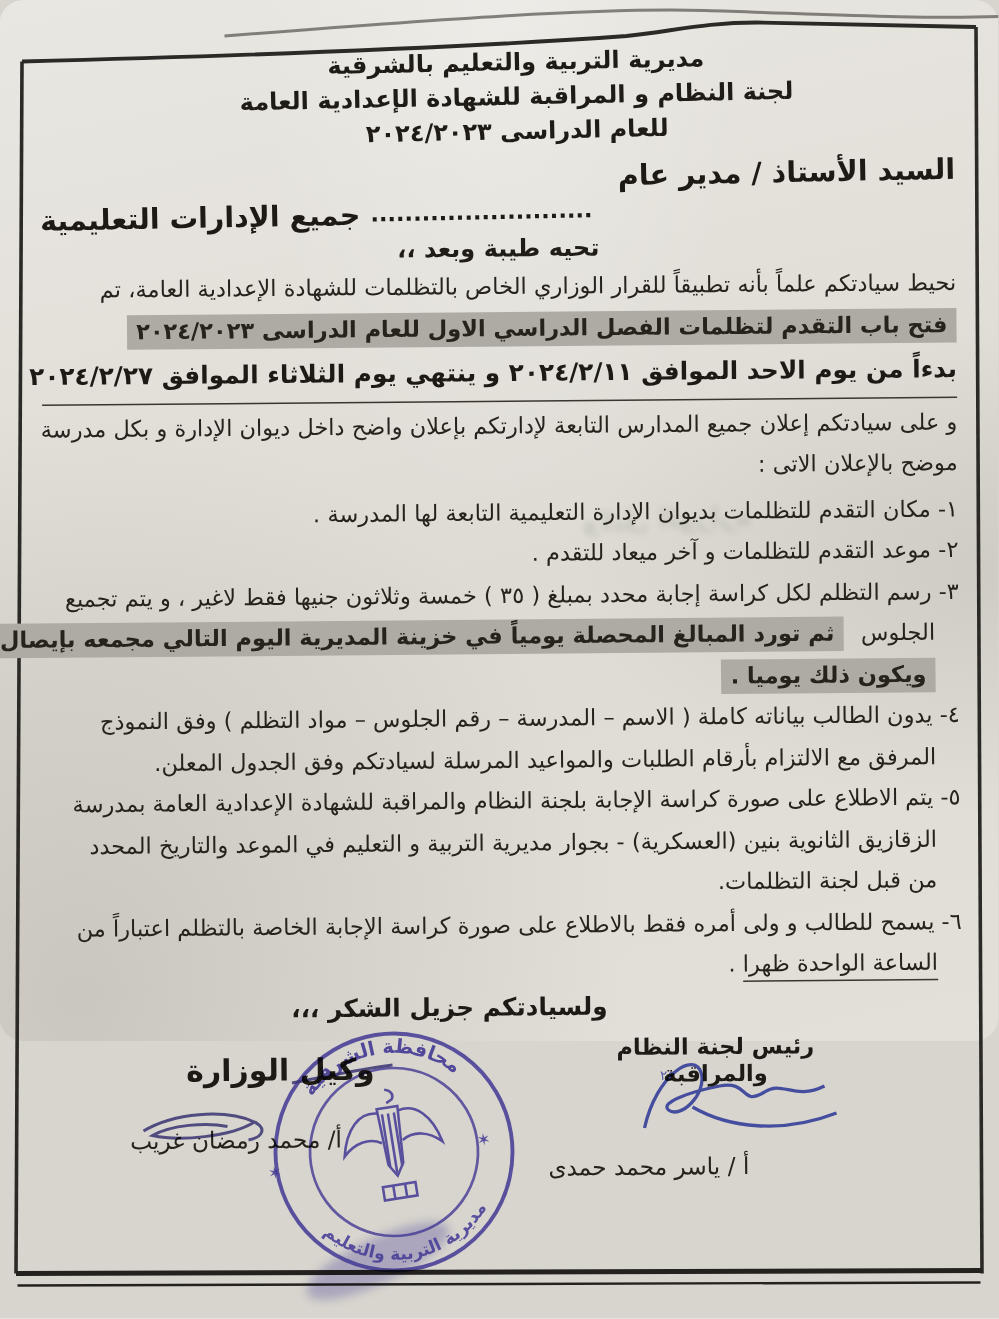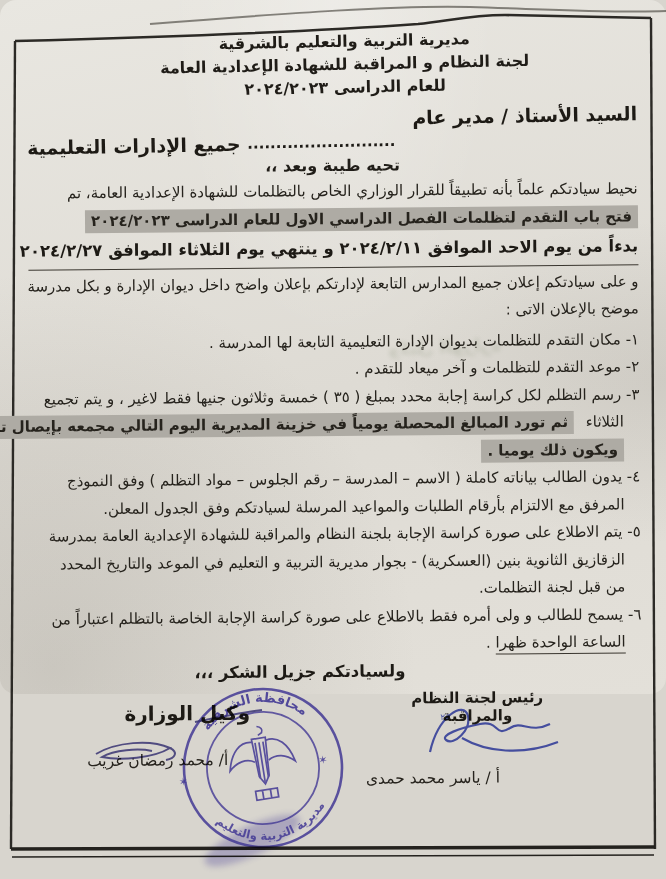--- a/index.html
+++ b/index.html
@@ -100,21 +100,21 @@
       <div class="line">موضح بالإعلان الاتى :</div>
     </div>
 
     <div class="bodytxt">
       <div class="line">١- مكان التقدم للتظلمات بديوان الإدارة التعليمية التابعة لها المدرسة .</div>
       <div class="line">٢- موعد التقدم للتظلمات و آخر ميعاد للتقدم .</div>
 
       <div>
         <div class="line">٣- رسم التظلم لكل كراسة إجابة محدد بمبلغ ( ٣٥ ) خمسة وثلاثون جنيها فقط لاغير ، و يتم تجميع</div>
         <div class="line cont">
-          <span>الثلاثاء</span>
+          <span>الجلوس</span>
           <span class="hl b" style="margin-right:7px;">ثم تورد المبالغ المحصلة يومياً في خزينة المديرية اليوم التالي مجمعه بإيصال توريد واحد</span>
         </div>
         <div class="line cont"><span class="hl b">ويكون ذلك يوميا .</span></div>
       </div>
 
       <div>
         <div class="line">٤- يدون الطالب بياناته كاملة ( الاسم – المدرسة – رقم الجلوس – مواد التظلم ) وفق النموذج</div>
         <div class="line cont">المرفق مع الالتزام بأرقام الطلبات والمواعيد المرسلة لسيادتكم وفق الجدول المعلن.</div>
       </div>
 

